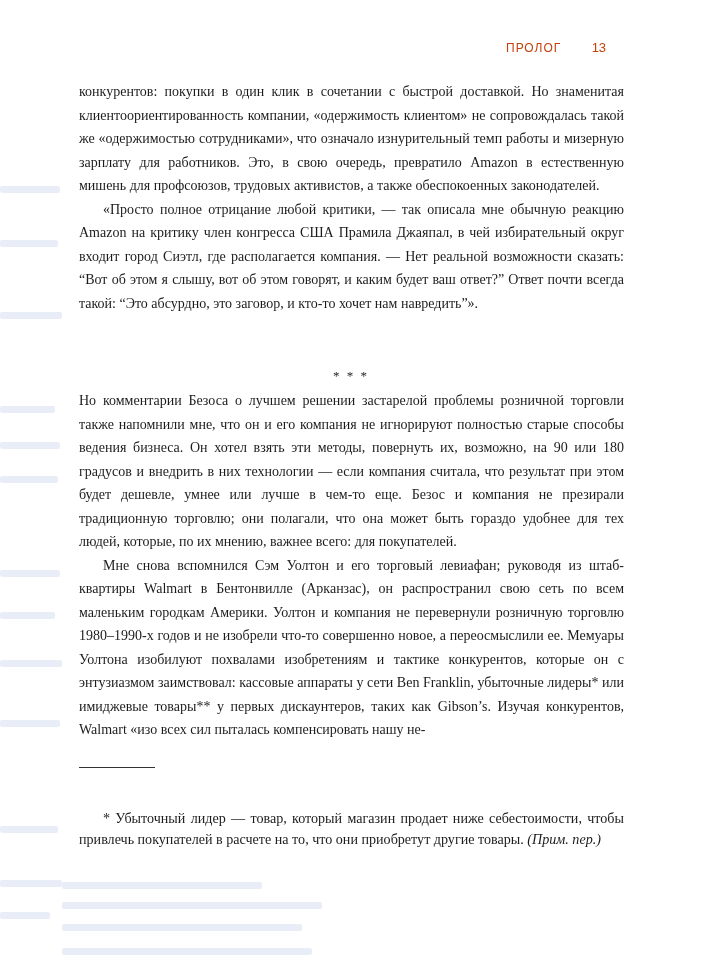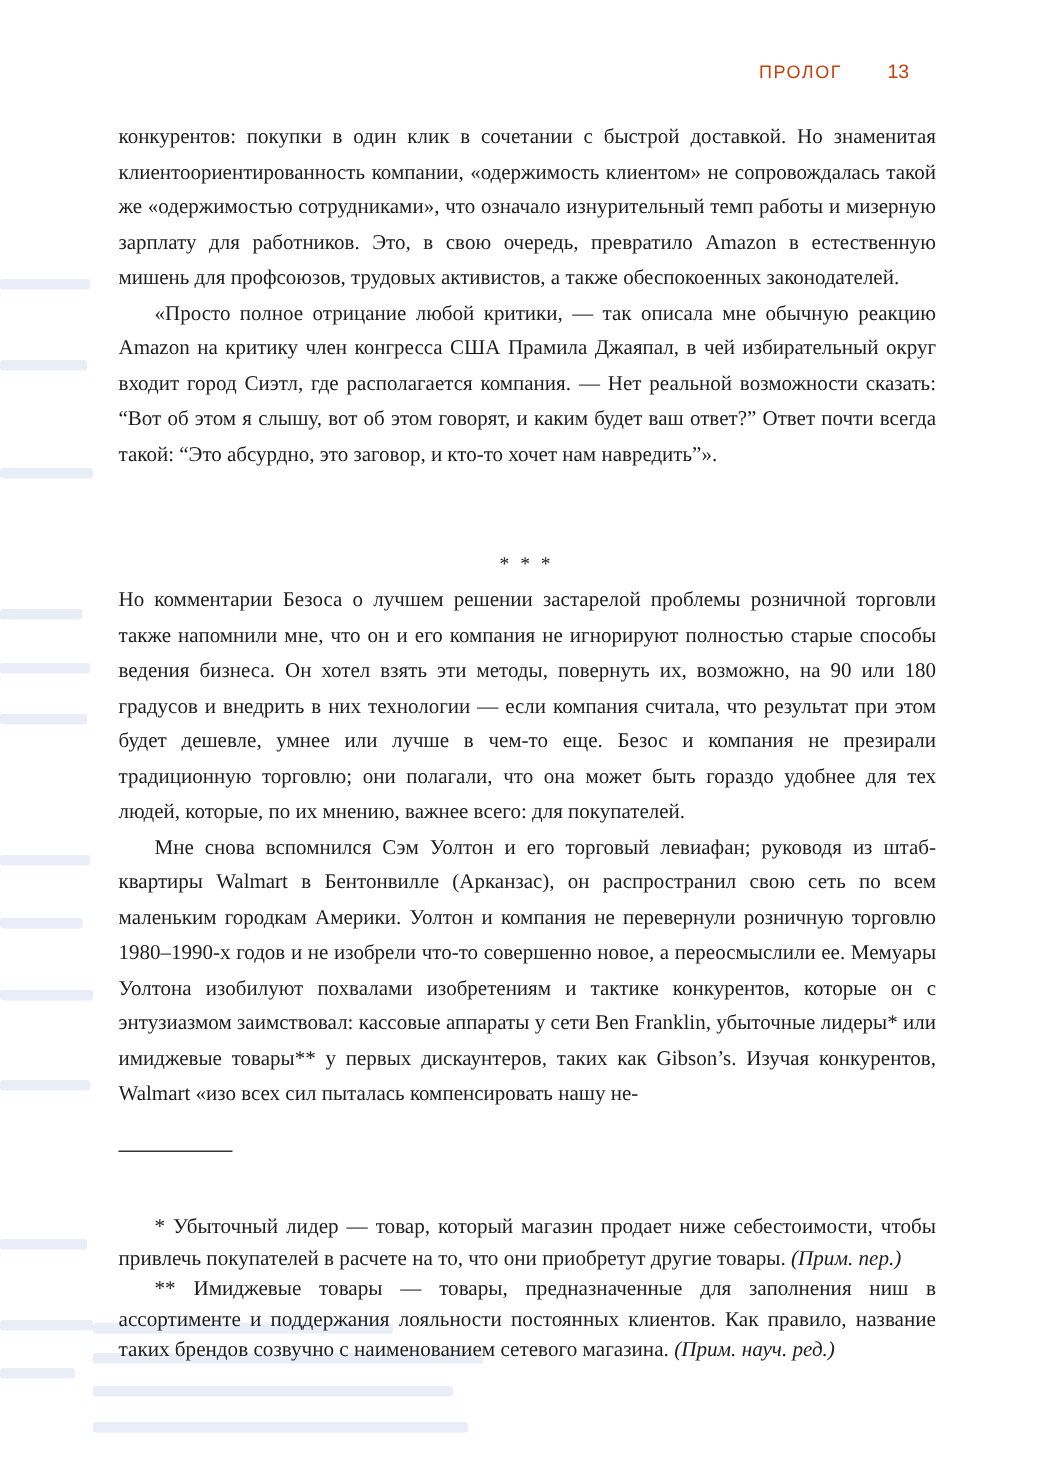--- a/index.html
+++ b/index.html
@@ -73,16 +73,13 @@
   <p>Но комментарии Безоса о лучшем решении застарелой проблемы розничной торговли также напомнили мне, что он и его компания не игнорируют полностью старые способы ведения бизнеса. Он хотел взять эти методы, повернуть их, возможно, на 90 или 180 градусов и внедрить в них технологии — если компания считала, что результат при этом будет дешевле, умнее или лучше в чем-то еще. Безос и компания не презирали традиционную торговлю; они полагали, что она может быть гораздо удобнее для тех людей, которые, по их мнению, важнее всего: для покупателей.</p>
   <p class="ind">Мне снова вспомнился Сэм Уолтон и его торговый левиафан; руководя из штаб-квартиры Walmart в Бентонвилле (Арканзас), он распространил свою сеть по всем маленьким городкам Америки. Уолтон и компания не перевернули розничную торговлю 1980–1990-х годов и не изобрели что-то совершенно новое, а переосмыслили ее. Мемуары Уолтона изобилуют похвалами изобретениям и тактике конкурентов, которые он с энтузиазмом заимствовал: кассовые аппараты у сети Ben Franklin, убыточные лидеры* или имиджевые товары** у первых дискаунтеров, таких как Gibson’s. Изучая конкурентов, Walmart «изо всех сил пыталась компенсировать нашу не-</p>
 </div>
 
 <div class="rule"></div>
 
 <div class="notes">
   <p>
     <span>* Убыточный лидер — товар, который магазин продает ниже себестоимости, чтобы привлечь покупателей в расчете на то, что они приобретут другие товары. </span><i>(Прим. пер.)</i>
   </p>
-  <p>
-    <span>** Имиджевые товары — товары, предназначенные для заполнения ниш в ассортименте и поддержания лояльности постоянных клиентов. Как правило, название таких брендов созвучно с наименованием сетевого магазина. </span><i>(Прим. науч. ред.)</i>
-  </p>
 </div>
 
 </body></html>

